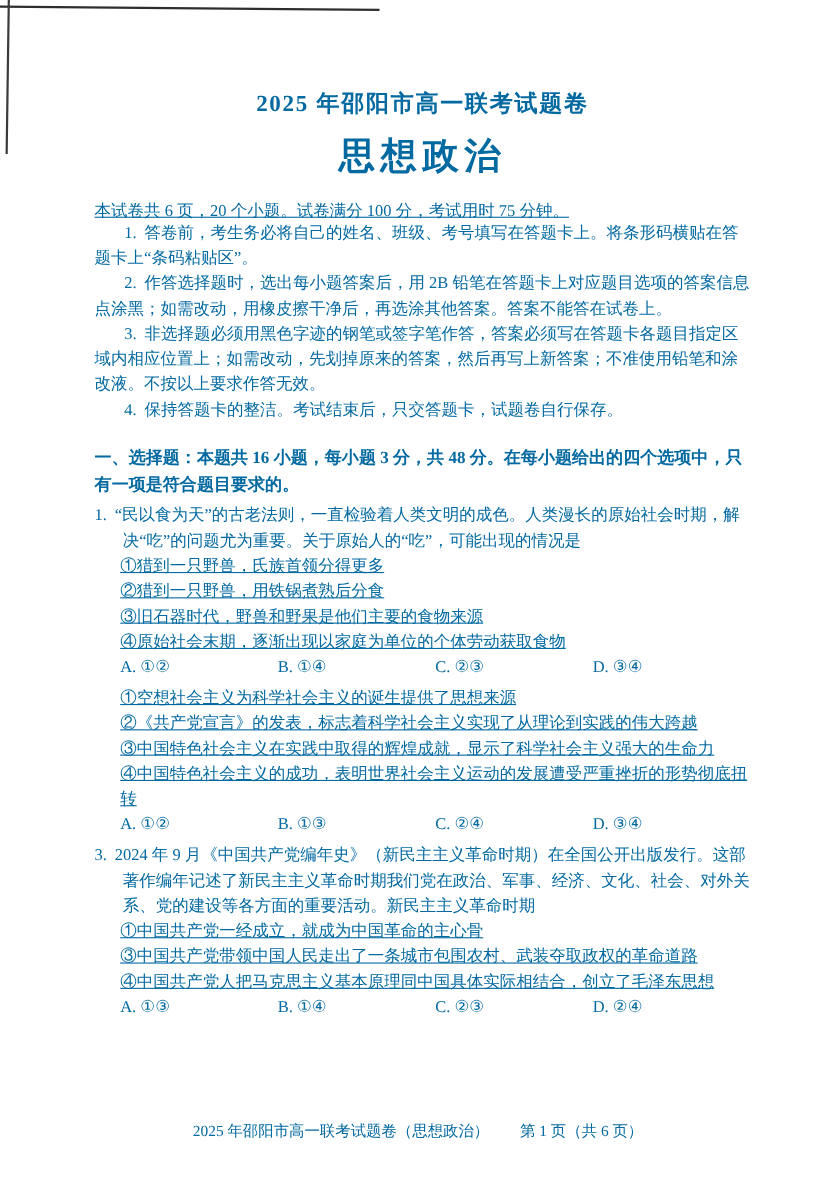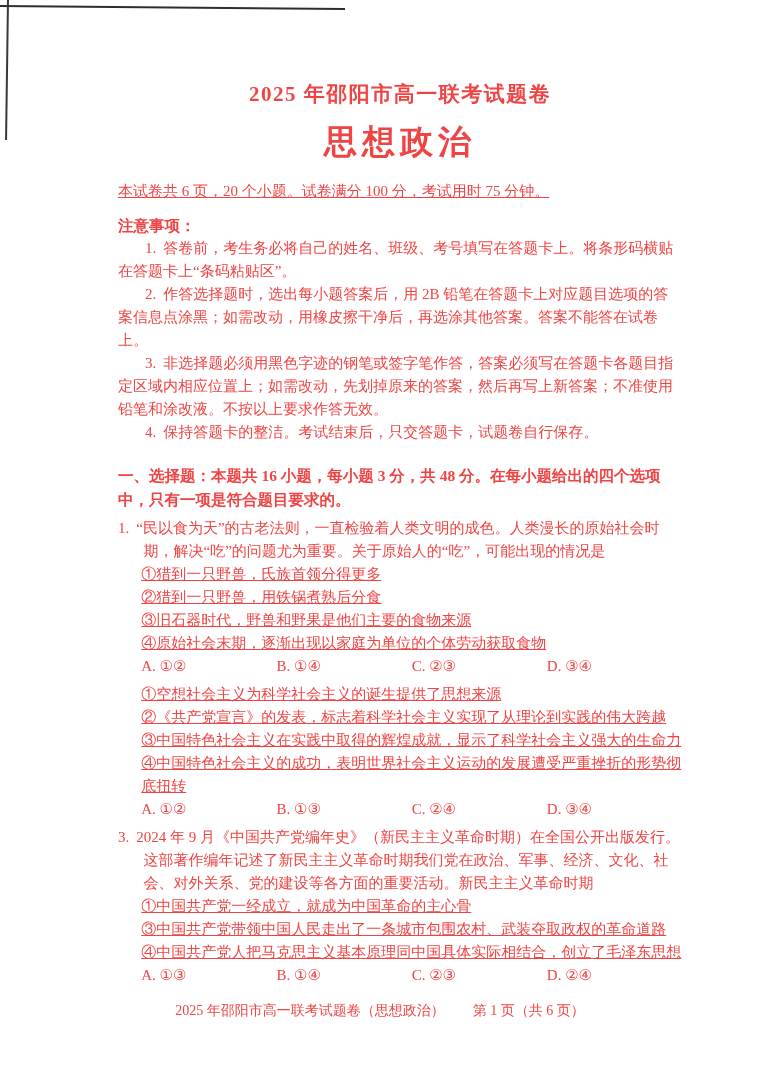--- a/index.html
+++ b/index.html
@@ -4,22 +4,21 @@
 <style>
   * { margin: 0; padding: 0; box-sizing: border-box; }
   html, body { background: #ffffff; }
   .page {
     position: relative;
     width: 760px;
     height: 1074px;
     background: #ffffff;
     overflow: hidden;
     font-family: "Liberation Serif", "DejaVu Serif", serif;
-    color: #ef4444;
-    padding-left: 32px;
+    color: #0369a1;
   }
   .scan-edge-top {
     position: absolute; top: 5px; left: 0;
     width: 345px; height: 2px; background: #2e2e2e;
     transform: rotate(0.5deg); transform-origin: left center;
   }
   .scan-edge-left {
     position: absolute; top: 0; left: 7px;
     width: 2px; height: 140px; background: #3a3a3a;
     transform: rotate(0.8deg); transform-origin: top center;
@@ -39,41 +38,40 @@
   .n-num, .q-num { margin-right: 7px; }
   .section-heading {
     font-weight: bold; font-size: 15.5px; line-height: 24px; margin-top: 20px;
   }
   .question { margin-top: 5px; font-size: 15px; line-height: 23px; }
   .q-stem { padding-left: 1.7em; text-indent: -1.7em; }
   .q-option { padding-left: 1.55em; text-decoration: underline; }
   .q-choices { display: flex; padding-left: 1.55em; }
   .q-choices .choice { width: 146px; }
   .page-footer {
-    position: absolute; bottom: 54px; left: 0; width: 100%;
+    position: absolute; bottom: 36px; left: 0; width: 100%;
     display: flex; justify-content: center; gap: 28px;
     font-size: 14px;
   }
 </style>
 </head>
 <body>
 
 <div class="page">
 
   <div class="scan-edge-top"></div>
   <div class="scan-edge-left"></div>
 
   <div class="content">
 
     <h1 class="exam-title">2025 年邵阳市高一联考试题卷</h1>
     <h2 class="subject-title">思想政治</h2>
     <p class="exam-meta">本试卷共 6 页，20 个小题。试卷满分 100 分，考试用时 75 分钟。</p>
 
     <div class="notice">
-      <div class="notice-heading">注意事项：</div>
       <p class="notice-item"><span class="n-num">1.</span><span>答卷前，考生务必将自己的姓名、班级、考号填写在答题卡上。将条形码横贴在答题卡上“条码粘贴区”。</span></p>
       <p class="notice-item"><span class="n-num">2.</span><span>作答选择题时，选出每小题答案后，用 2B 铅笔在答题卡上对应题目选项的答案信息点涂黑；如需改动，用橡皮擦干净后，再选涂其他答案。答案不能答在试卷上。</span></p>
       <p class="notice-item"><span class="n-num">3.</span><span>非选择题必须用黑色字迹的钢笔或签字笔作答，答案必须写在答题卡各题目指定区域内相应位置上；如需改动，先划掉原来的答案，然后再写上新答案；不准使用铅笔和涂改液。不按以上要求作答无效。</span></p>
       <p class="notice-item"><span class="n-num">4.</span><span>保持答题卡的整洁。考试结束后，只交答题卡，试题卷自行保存。</span></p>
     </div>
 
     <p class="section-heading">一、选择题：本题共 16 小题，每小题 3 分，共 48 分。在每小题给出的四个选项中，只有一项是符合题目要求的。</p>
 
     <div class="question">
       <p class="q-stem"><span class="q-num">1.</span><span>“民以食为天”的古老法则，一直检验着人类文明的成色。人类漫长的原始社会时期，解决“吃”的问题尤为重要。关于原始人的“吃”，可能出现的情况是</span></p>

